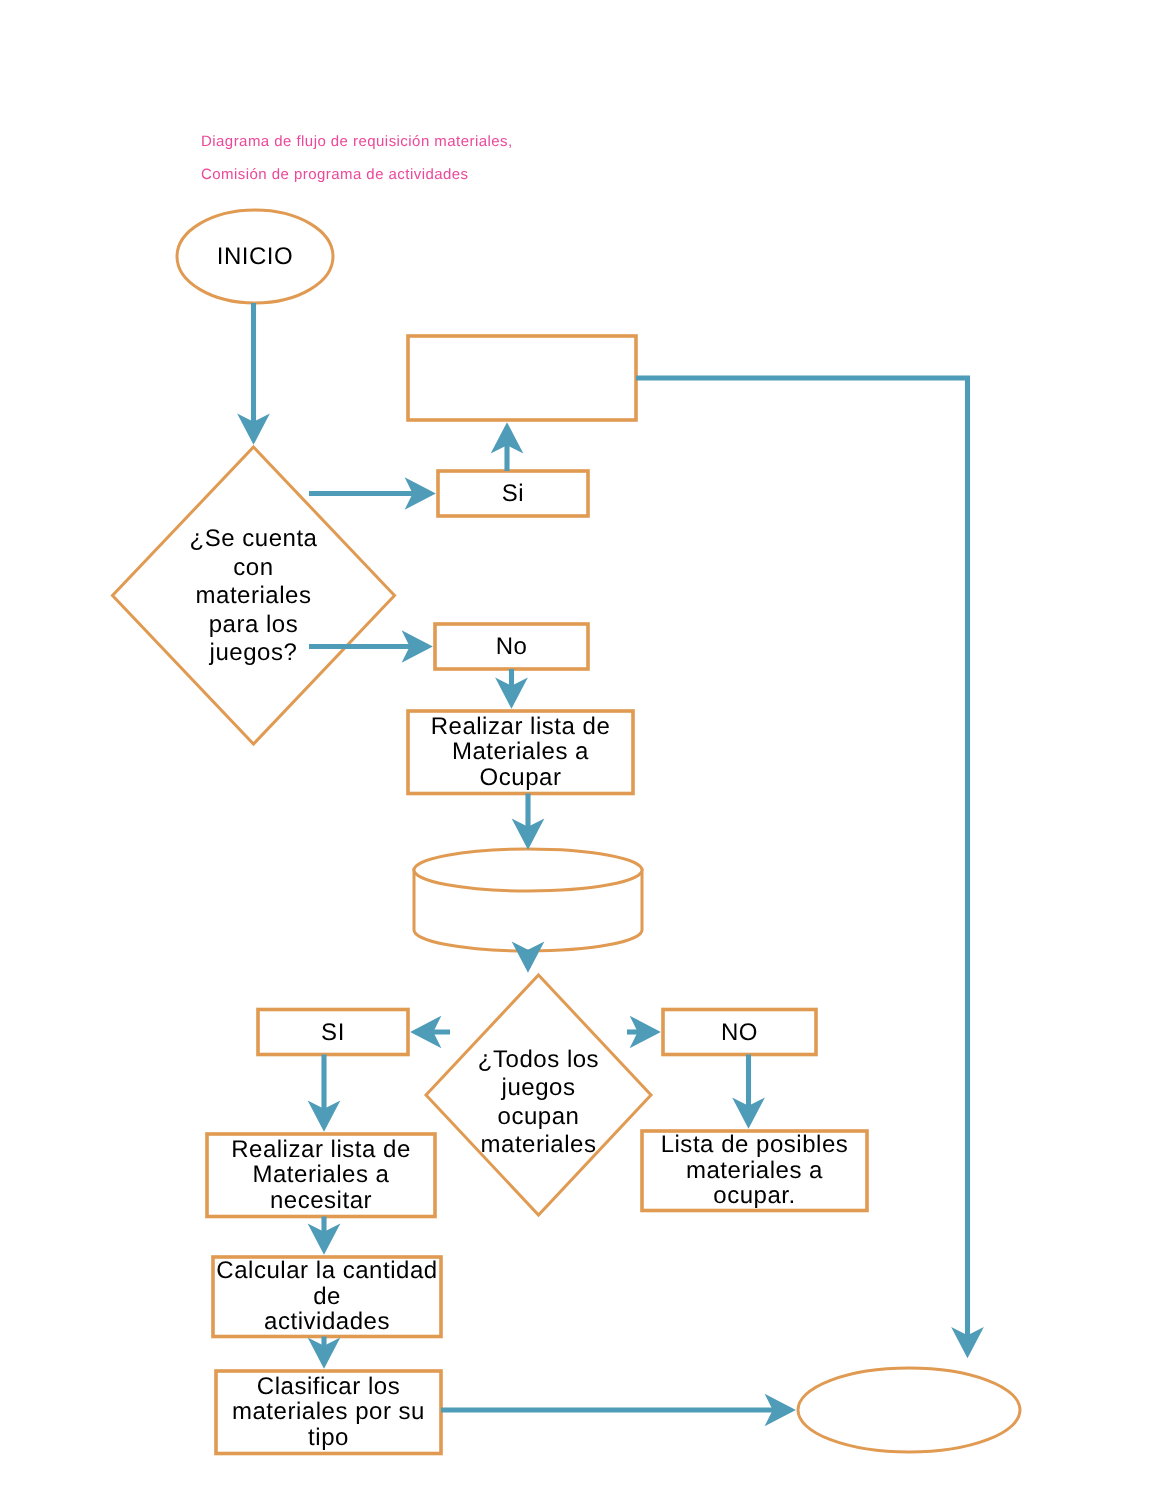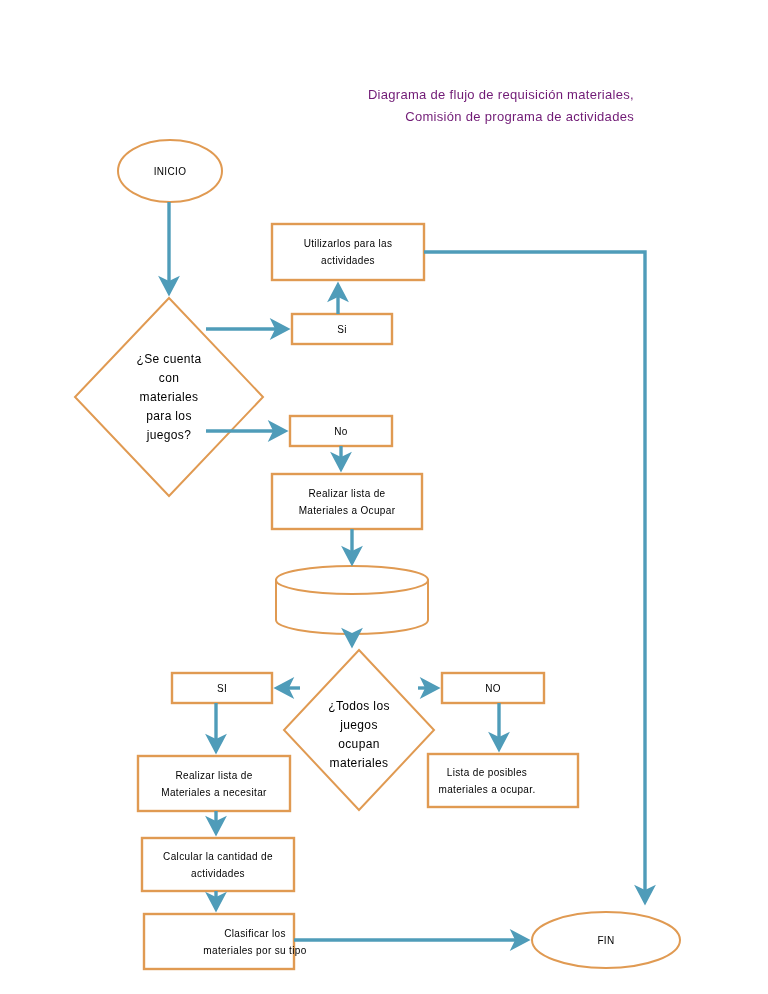--- a/index.html
+++ b/index.html
@@ -24,40 +24,40 @@
     width: 768px;
     height: 994px;
   }
   .node-label {
     position: absolute;
     display: flex;
     align-items: center;
     justify-content: center;
     text-align: center;
     color: #000000;
-    font-size: 10px;
+    font-size: 16px;
     line-height: 17px;
     letter-spacing: 0.35px;
     pointer-events: none;
     white-space: pre-line;
   }
   .title-block {
     position: absolute;
     left: 134px;
     top: 84px;
     width: 500px;
-    text-align: right;
-    color: #701a75;
-    font-size: 13px;
+    text-align: left;
+    color: #ec4899;
+    font-size: 10px;
     line-height: 22px;
     letter-spacing: 0.3px;
     white-space: pre-line;
   }
   .diamond-label {
-    font-size: 12px;
+    font-size: 16px;
     line-height: 19px;
   }
 </style>
 </head>
 <body>
 
 <div id="page">
 
   <div class="title-block"><span>Diagrama de flujo  de requisición materiales,</span>
 <span>Comisión de programa de actividades</span></div>
@@ -140,22 +140,20 @@
   </svg>
 
   <div class="node-label" style="left:118px; top:140px; width:104px; height:62px;">INICIO</div>
 
   <div class="node-label diamond-label" style="left:99px; top:305px; width:140px; height:184px;">¿Se cuenta
 con
 materiales
 para los
 juegos?</div>
 
-  <div class="node-label" style="left:272px; top:224px; width:152px; height:56px;">Utilizarlos para las
-actividades</div>
 
   <div class="node-label" style="left:292px; top:314px; width:100px; height:30px;">Si</div>
 
   <div class="node-label" style="left:290px; top:416px; width:102px; height:30px;">No</div>
 
   <div class="node-label" style="left:272px; top:474px; width:150px; height:55px;">Realizar lista de
 Materiales a Ocupar</div>
 
 
   <div class="node-label diamond-label" style="left:294px; top:690px; width:130px; height:90px;text-align:center;">¿Todos los
@@ -163,24 +161,23 @@
 ocupan
 materiales</div>
 
   <div class="node-label" style="left:172px; top:673px; width:100px; height:30px;">SI</div>
 
   <div class="node-label" style="left:442px; top:673px; width:102px; height:30px;">NO</div>
 
   <div class="node-label" style="left:138px; top:756px; width:152px; height:55px;">Realizar lista de
 Materiales a necesitar</div>
 
-  <div class="node-label" style="left:412px; top:754px; width:150px; height:53px;">Lista de posibles
+  <div class="node-label" style="left:428px; top:754px; width:150px; height:53px;">Lista de posibles
 materiales a ocupar.</div>
 
   <div class="node-label" style="left:142px; top:838px; width:152px; height:53px;">Calcular la cantidad de
 actividades</div>
 
-  <div class="node-label" style="left:144px; top:914px; width:150px; height:55px;padding-left:36px;">Clasificar los
+  <div class="node-label" style="left:144px; top:914px; width:150px; height:55px;">Clasificar los
 materiales por su tipo</div>
 
-  <div class="node-label" style="left:532px; top:912px; width:148px; height:56px;">FIN</div>
 
 </div>
 
 </body></html>

